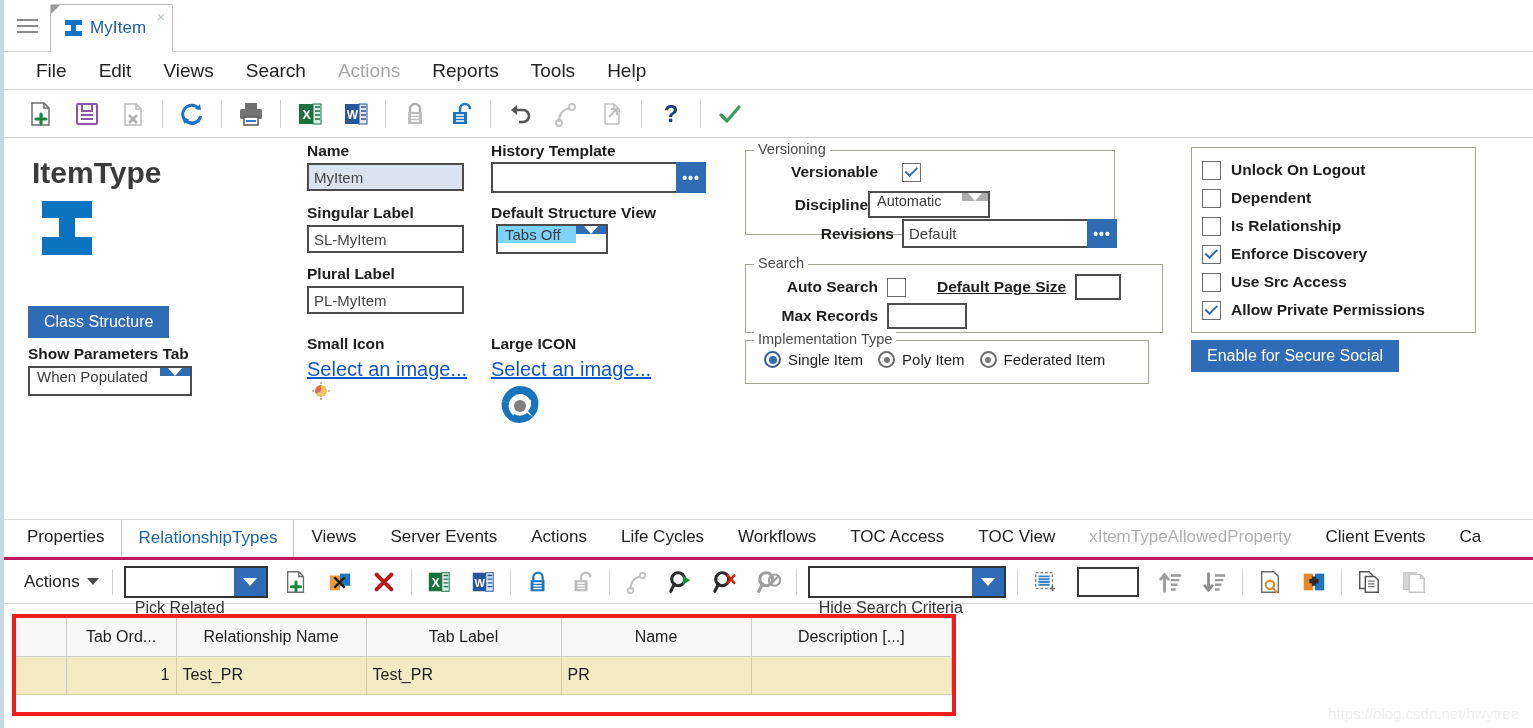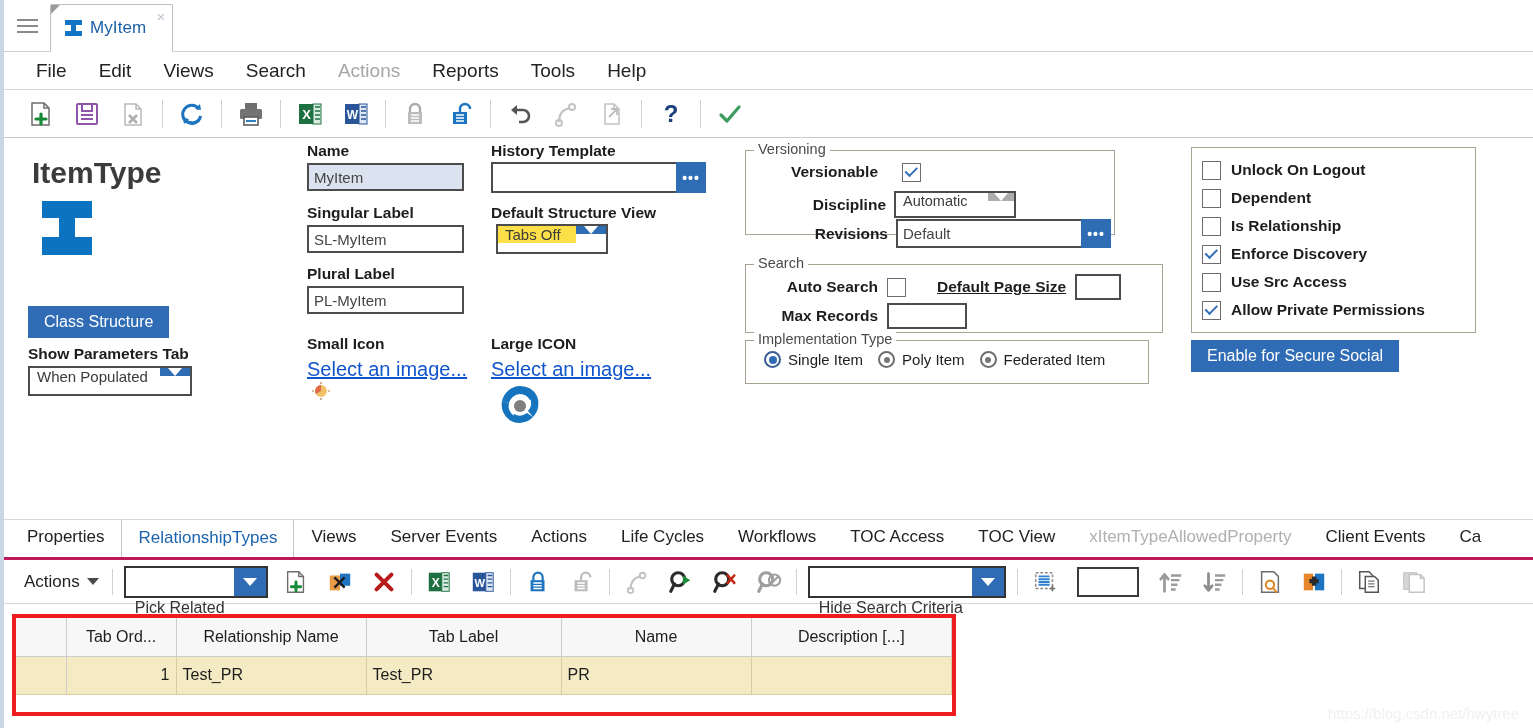--- a/index.html
+++ b/index.html
@@ -130,21 +130,21 @@
     width: 30px; background: #2e6db4;
     display: flex; align-items: center; justify-content: center;
     color: #fff; font-size: 14px; letter-spacing: 1px; font-weight: bold;
     cursor: pointer;
   }
   .combo {
     display: inline-flex; align-items: flex-start;
     border: 2px solid #4c4c4c; height: 30px;
   }
   .combo .cval {
-    background: #fde047; color: #3b3b3b; font-size: 15px;
+    background: #7dd3fc; color: #3b3b3b; font-size: 15px;
     padding: 0 7px; display: flex; align-items: center; min-width: 70px;
   }
   .combo .cval.white { background: #ffffff; }
   .combo .carrow {
     width: 30px; background: #2e6db4;
     display: flex; align-items: center; justify-content: center;
     cursor: pointer;
   }
   .combo .carrow.grey { background: #adadad; }
   .caret-dn {
@@ -522,30 +522,30 @@
         <circle cx="24" cy="25" r="6" fill="#7e7e7e"></circle>
       </svg>
     </div>
 
     <div class="gbox" style="left:741px; top:12px; width:370px; height:85px;">
       <span class="gtitle">Versioning</span>
       <div style="position:absolute; left:10px; top:12px; display:flex; align-items:flex-start; gap:24px;">
         <span class="lbl-bold" style="width:122px;text-align:right;">Versionable</span>
         <span class="chk on"></span>
       </div>
-      <div style="position:absolute; left:18px; top:40px; display:flex; align-items:center; gap:8px;">
+      <div style="position:absolute; left:0; top:40px; display:flex; align-items:center; ">
         <span class="lbl-bold" style="width:122px;text-align:right;">Discipline</span>
         <span class="combo" style="height:27px;border-color:#4c4c4c;">
           <span class="cval white" style="min-width:92px;font-size:14.5px;">Automatic</span>
           <span class="carrow grey" style="width:26px;">
               <span class="caret-dn"></span>
             </span>
         </span>
       </div>
-      <div style="position:absolute; left:20px; top:68px; display:flex; align-items:stretch; gap:8px;">
+      <div style="position:absolute; left:26px; top:68px; display:flex; align-items:stretch; gap:8px;">
         <span class="lbl-bold" style="width:122px;text-align:right;align-self:center;">Revisions</span>
         <span class="pickbox" style="height:29px;">
           <span class="txtinput" style="width:185px;height:29px;border-right:none;">Default</span>
           <span class="pickbtn">•••</span>
         </span>
       </div>
     </div>
 
     <div class="gbox" style="left:741px; top:126px; width:418px; height:69px;">
       <span class="gtitle">Search</span>

